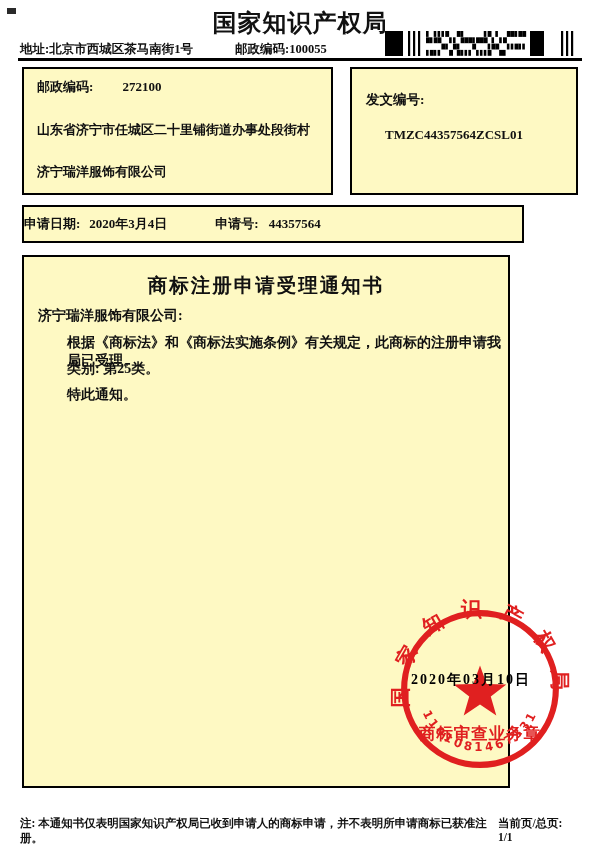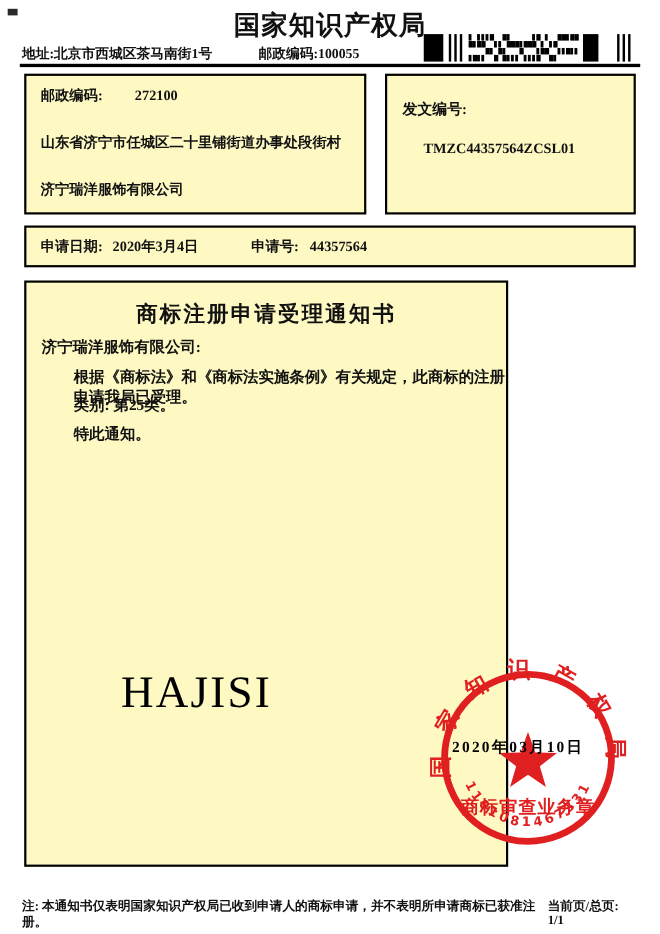--- a/index.html
+++ b/index.html
@@ -31,27 +31,27 @@
 
   .recipient-box { left: 22px; top: 67px; width: 311px; height: 128px;
     display: flex; flex-direction: column; justify-content: space-between;
     padding: 9px 13px 12px 13px; font-size: 13px; font-weight: bold; }
   .recipient-box .val { margin-left: 26px; }
 
   .dispatch-box { left: 350px; top: 67px; width: 228px; height: 128px; font-size: 13.5px; font-weight: bold; }
   .dispatch-label { position: absolute; left: 14px; top: 22px; }
   .dispatch-number { position: absolute; left: 33px; top: 58px; font-size: 13px; }
 
-  .application-box { left: 22px; top: 205px; width: 556px; height: 38px;
-    display: flex; align-items: center; font-size: 13px; font-weight: bold; padding-left: 13px; }
+  .application-box { left: 22px; top: 205px; width: 502px; height: 38px;
+    display: flex; align-items: center; font-size: 13px; font-weight: bold; }
   .application-box .app-date { margin-left: 9px; }
   .application-box .app-no-label { margin-left: 48px; }
   .application-box .app-no { margin-left: 10px; }
 
-  .main-box { left: 22px; top: 255px; width: 440px; height: 533px; }
+  .main-box { left: 22px; top: 255px; width: 488px; height: 533px; }
   .notice-title { position: absolute; top: 15px; left: 0; right: 0; text-align: center;
     font-size: 19.5px; font-weight: bold; letter-spacing: 2px; }
   .salutation { position: absolute; top: 50px; left: 14px; font-size: 14px; font-weight: bold; }
   .body-line { position: absolute; left: 43px; font-size: 14px; font-weight: bold; }
   .b1 { top: 77px; } .b2 { top: 103px; } .b3 { top: 129px; }
 
   .trademark { position: absolute; left: 86px; top: 348px; font-size: 41px;
     font-family: "Liberation Serif", "DejaVu Serif", serif; letter-spacing: 2px; color: #000; }
 
   .seal { position: absolute; left: 374px; top: 350px; width: 164px; height: 164px; color: var(--seal-red); }
@@ -180,21 +180,20 @@
     <span class="app-no">44357564</span>
   </div>
 
   <div class="box main-box">
     <div class="notice-title">商标注册申请受理通知书</div>
     <div class="salutation">济宁瑞洋服饰有限公司:</div>
     <div class="body-line b1">根据《商标法》和《商标法实施条例》有关规定，此商标的注册申请我局已受理。</div>
     <div class="body-line b2">类别: 第25类。</div>
     <div class="body-line b3">特此通知。</div>
 
-    <div class="trademark">HAJISI</div>
 
     <div class="seal">
       <svg width="164" height="164" viewBox="0 0 160 160">
         <defs>
           <path id="arcTop" d="M 12,100 A 71,71 0 1 1 148,100" fill="none"></path>
           <path id="arcBottom" d="M 26,107 A 60,60 0 0 0 134,107" fill="none"></path>
         </defs>
         <circle class="ring" cx="80" cy="80" r="74"></circle>
         <text class="ring-text" text-anchor="middle">
           <textPath href="#arcTop" startOffset="50%">国家知识产权局</textPath>

